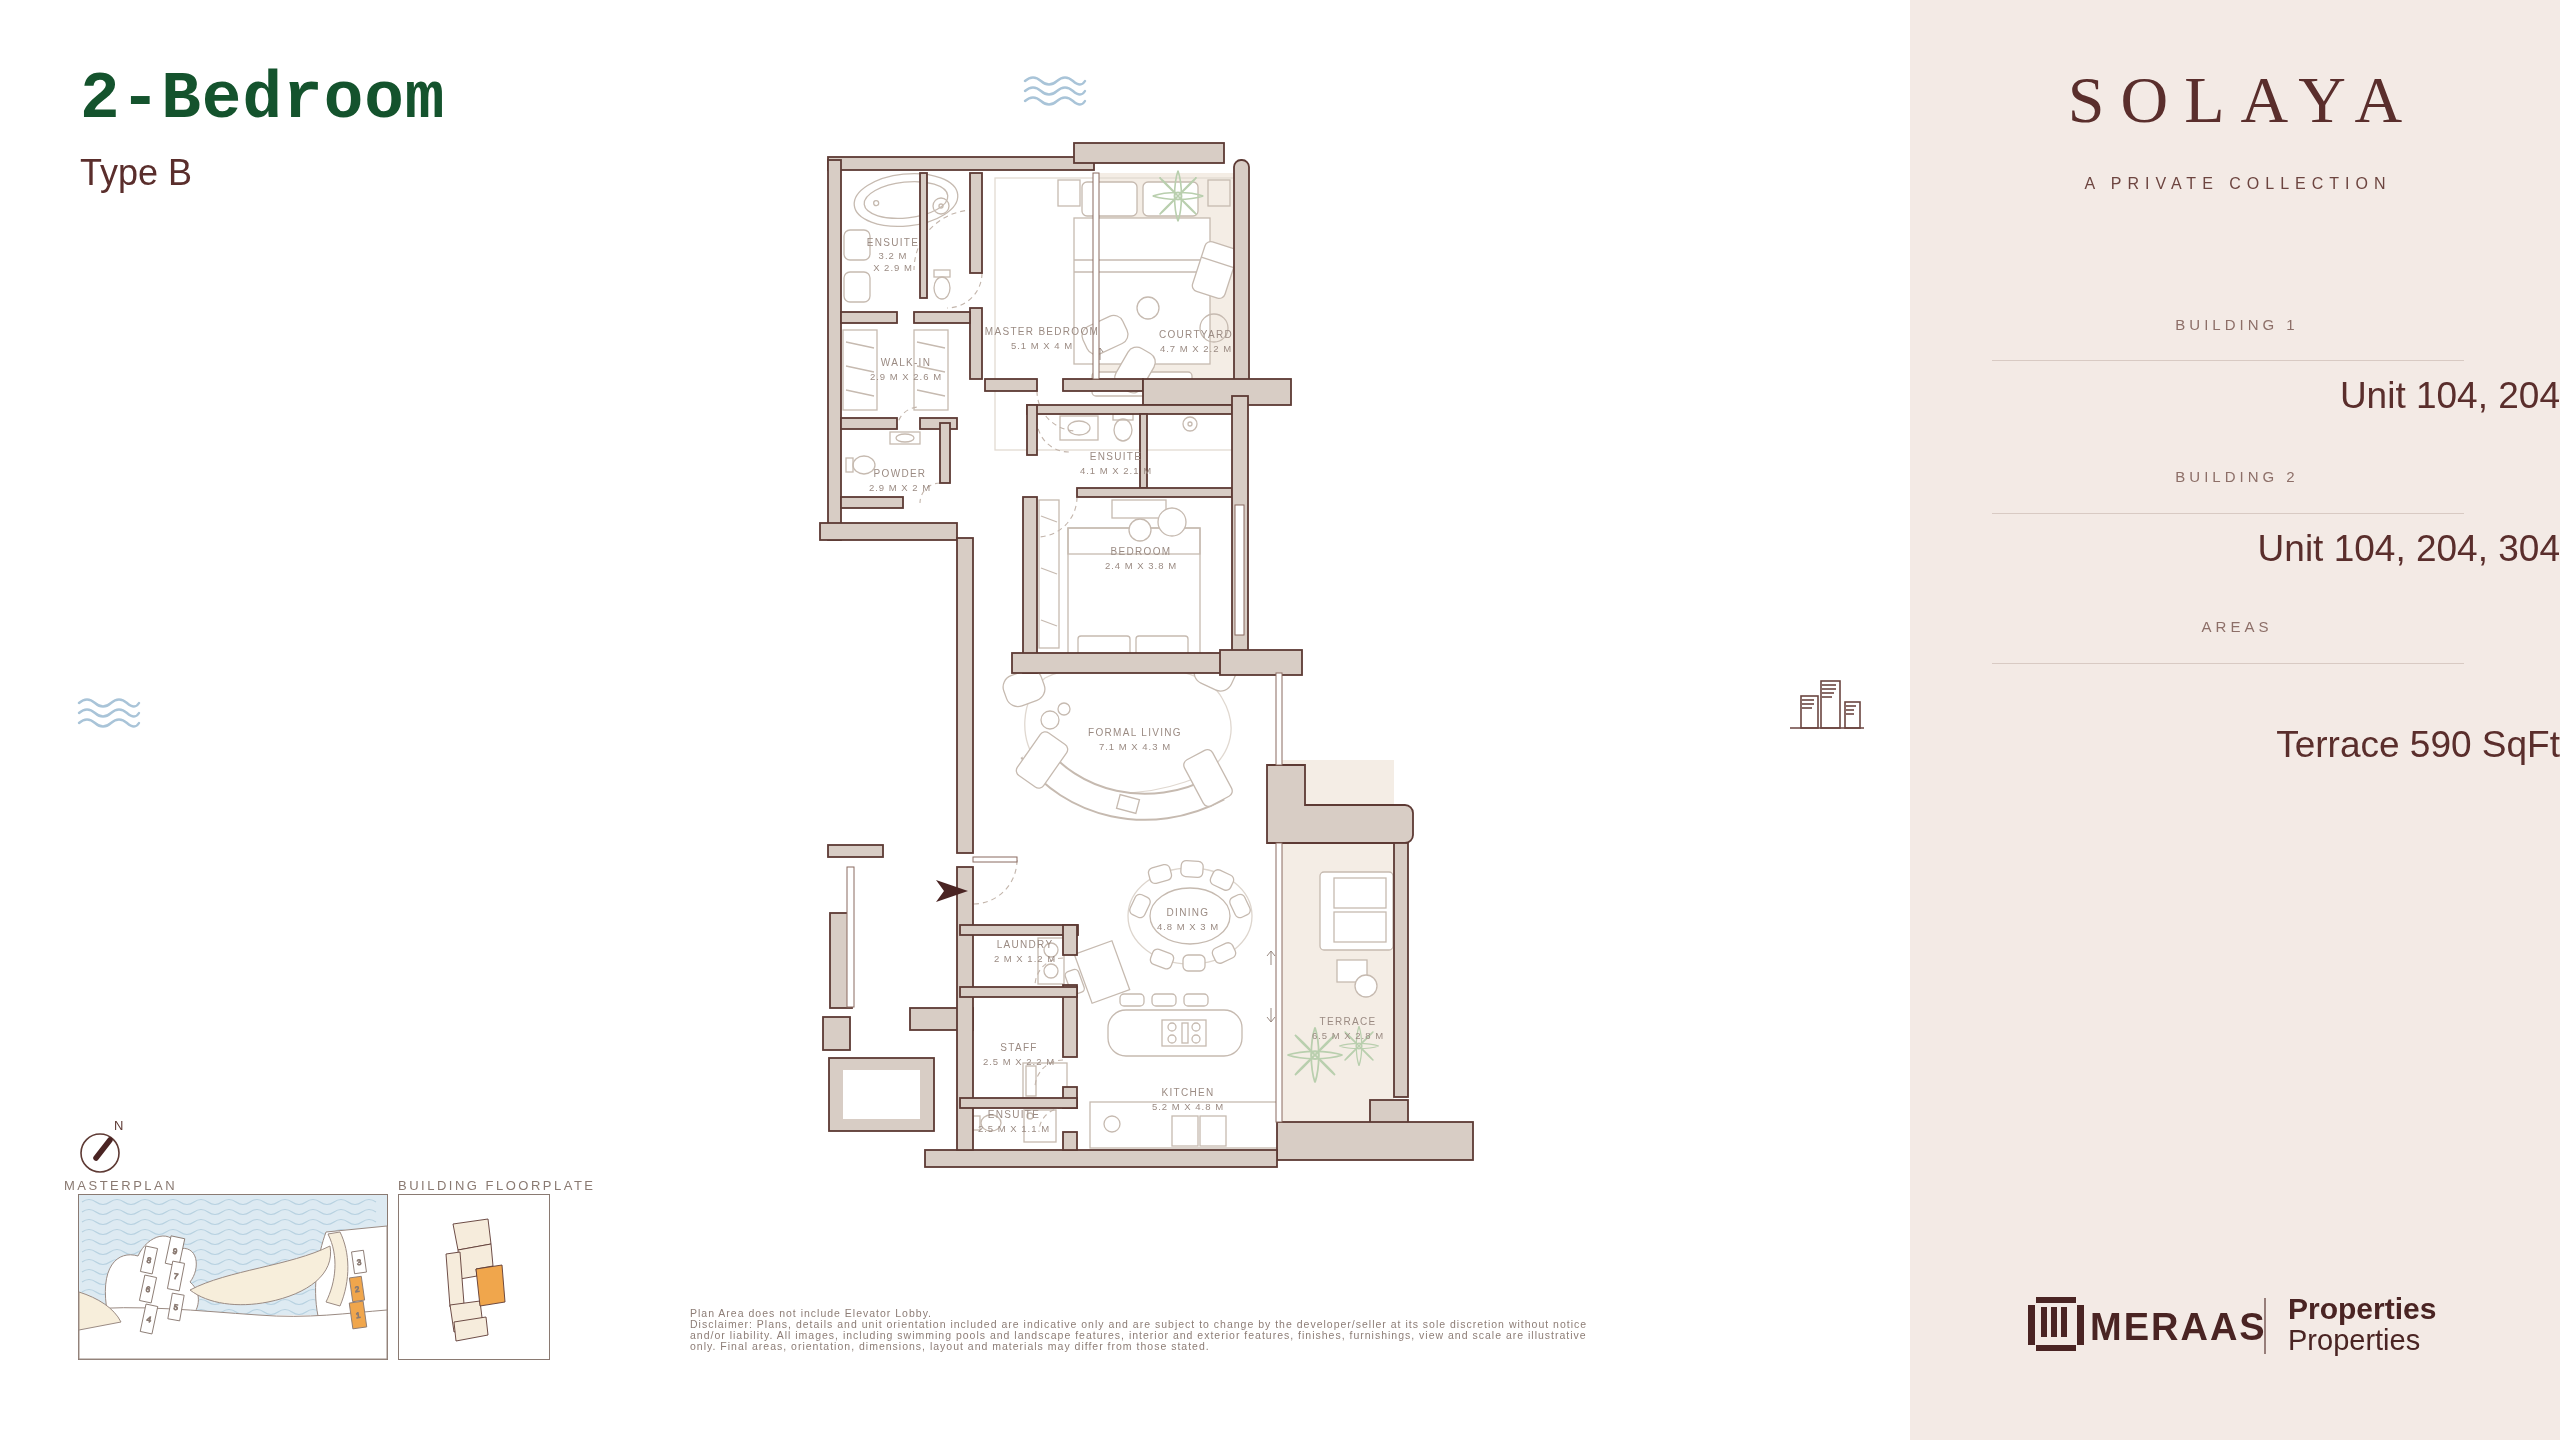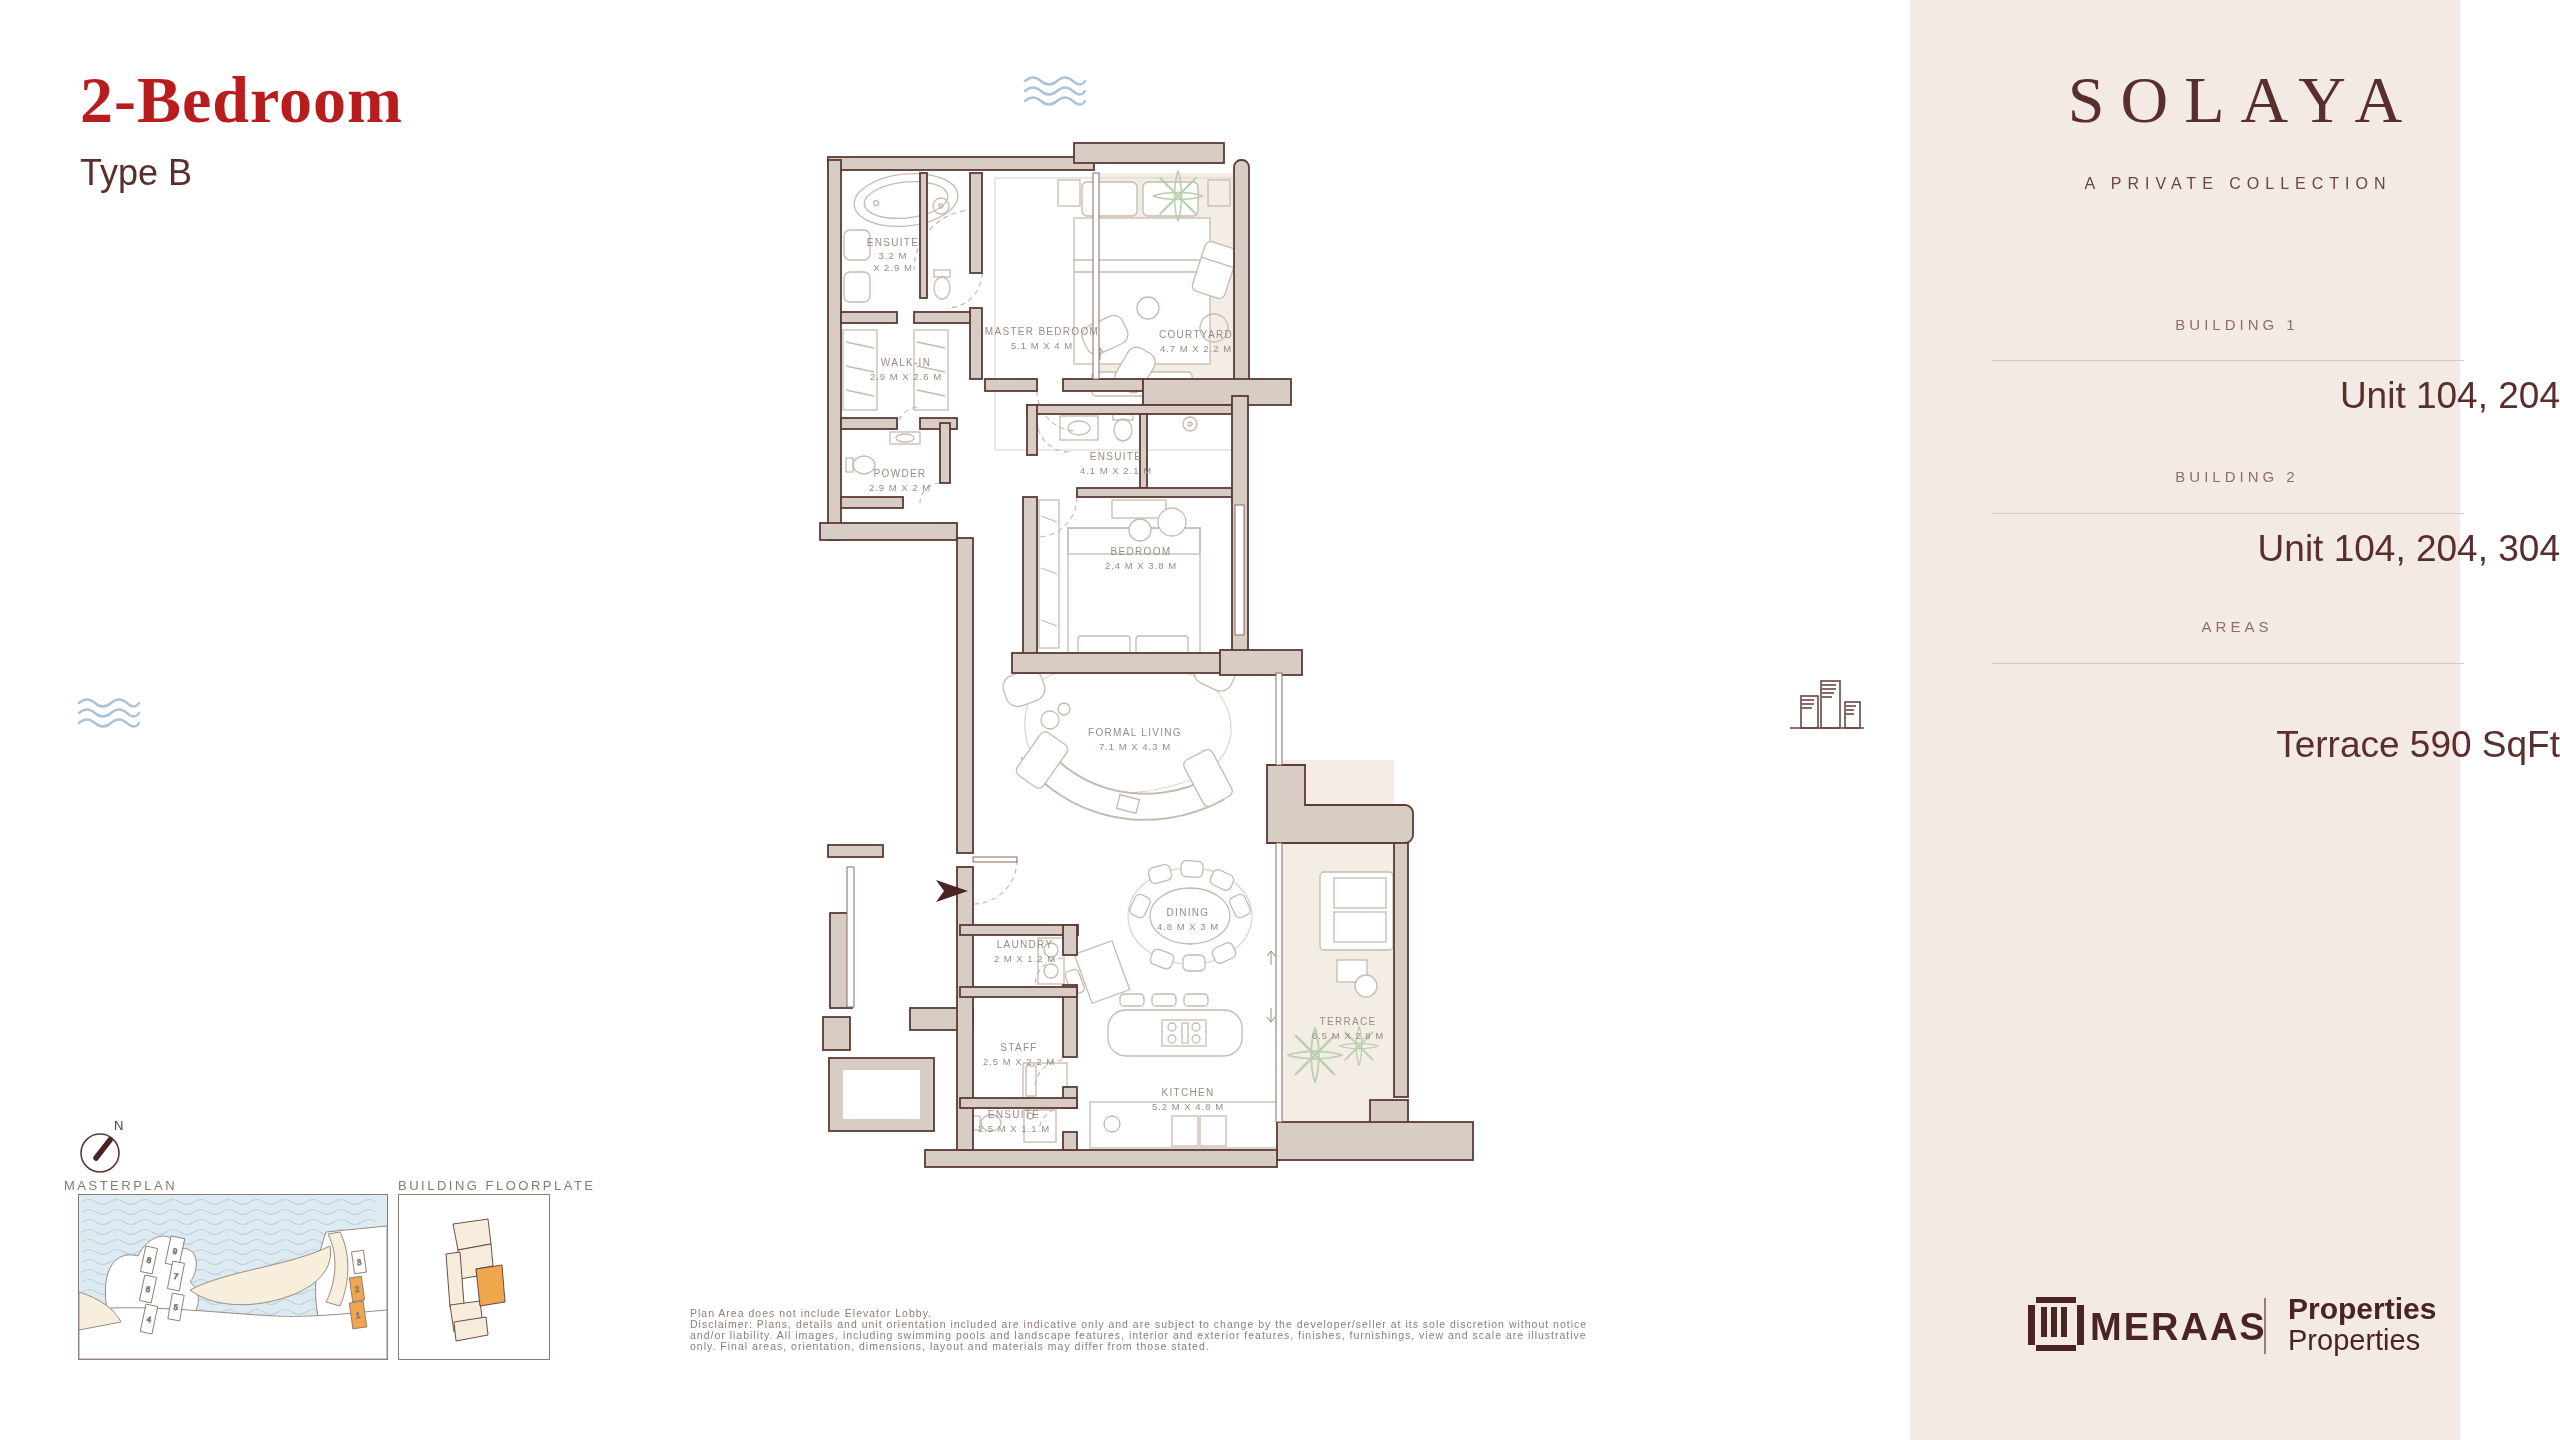--- a/index.html
+++ b/index.html
@@ -1,21 +1,21 @@
 <!DOCTYPE html>
 <html><head>
 <meta charset="utf-8">
 <style>
   html,body{margin:0;padding:0;background:#ffffff;}
   .canvas{position:relative;width:2560px;height:1440px;background:#ffffff;overflow:hidden;
           font-family:"Liberation Sans", sans-serif;}
   .abs{position:absolute;}
-  .title{font-family:Liberation Serif, serif;font-weight:bold;font-size:66px;color:#b91c1c;letter-spacing:1px;}
+  .title{font-family:Liberation Mono, monospace;font-weight:bold;font-size:66px;color:#14532d;letter-spacing:1px;}
   .subtitle{font-size:36px;color:#5a2e2c;}
-  .sidebar{left:1910px;top:0;width:550px;height:1440px;background:#f3eae5;}
+  .sidebar{left:1910px;top:0;width:650px;height:1440px;background:#f3eae5;}
   .brand{width:650px;text-align:center;font-family:"Liberation Serif", serif;font-size:66px;
          letter-spacing:16px;color:#5a2e2c;text-indent:16px;}
   .tagline{width:650px;text-align:center;font-size:16px;letter-spacing:6px;color:#6d4540;text-indent:6px;}
   .sechead{width:650px;text-align:center;font-size:15px;letter-spacing:4px;color:#8d6f68;text-indent:4px;}
   .secline{left:82px;width:472px;height:0;border-top:1px solid #d8cac3;}
   .secval{width:650px;text-align:right;font-size:37px;color:#5a2e2c;line-height:47px;}
   .thumb-label{font-size:13px;letter-spacing:2.5px;color:#8a7a72;}
   .disc{font-size:10.5px;line-height:11px;letter-spacing:1px;color:#8d7d76;white-space:nowrap;}
   .bf1{font-size:30px;font-weight:bold;color:#4a2423;line-height:31px;}
   .bf2{font-size:29px;color:#4a2423;line-height:31px;}

